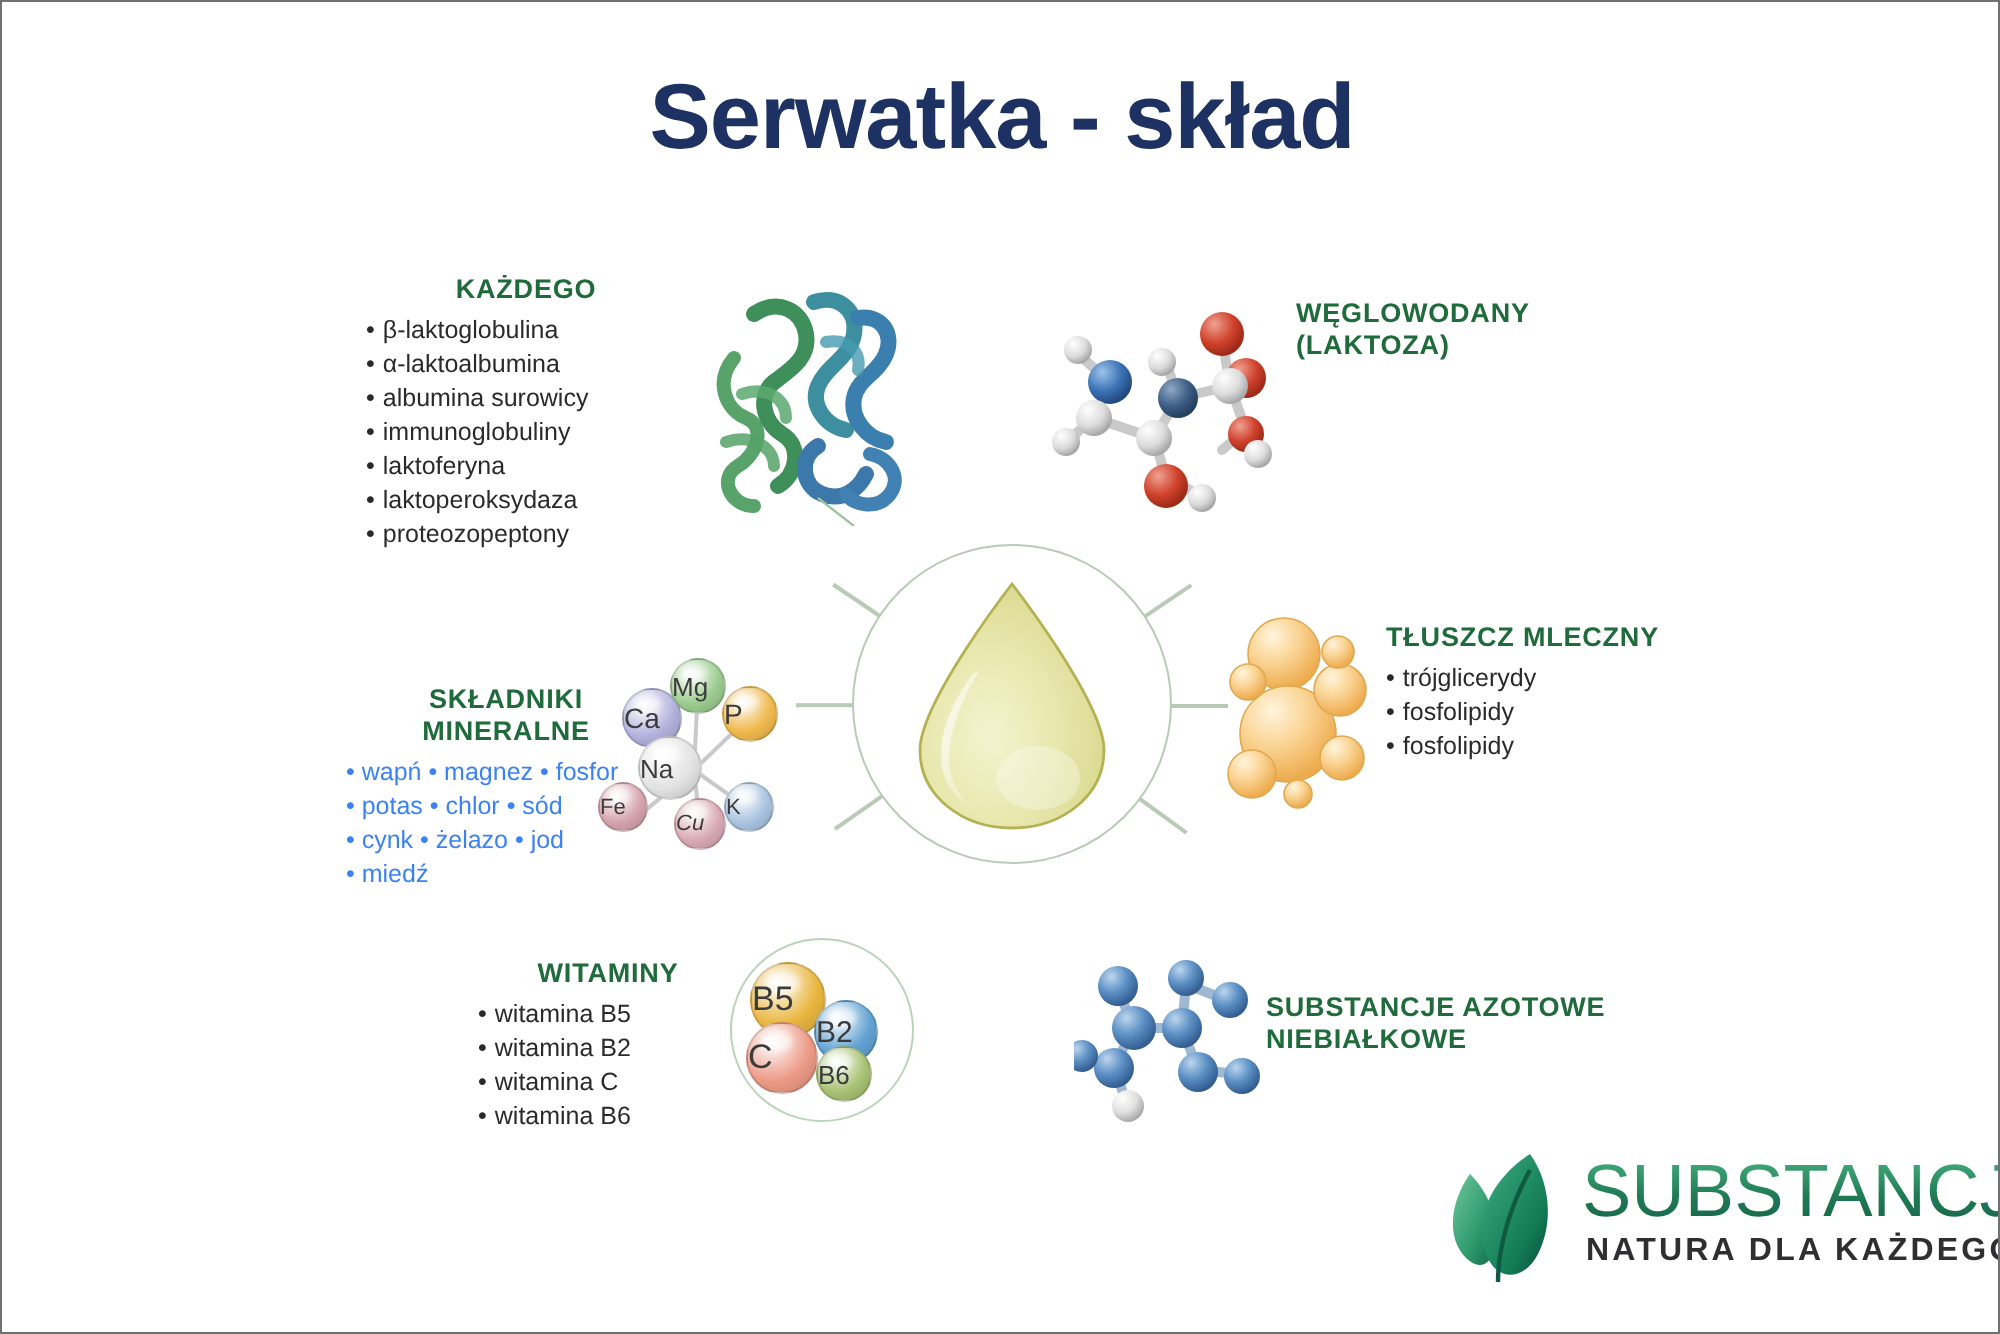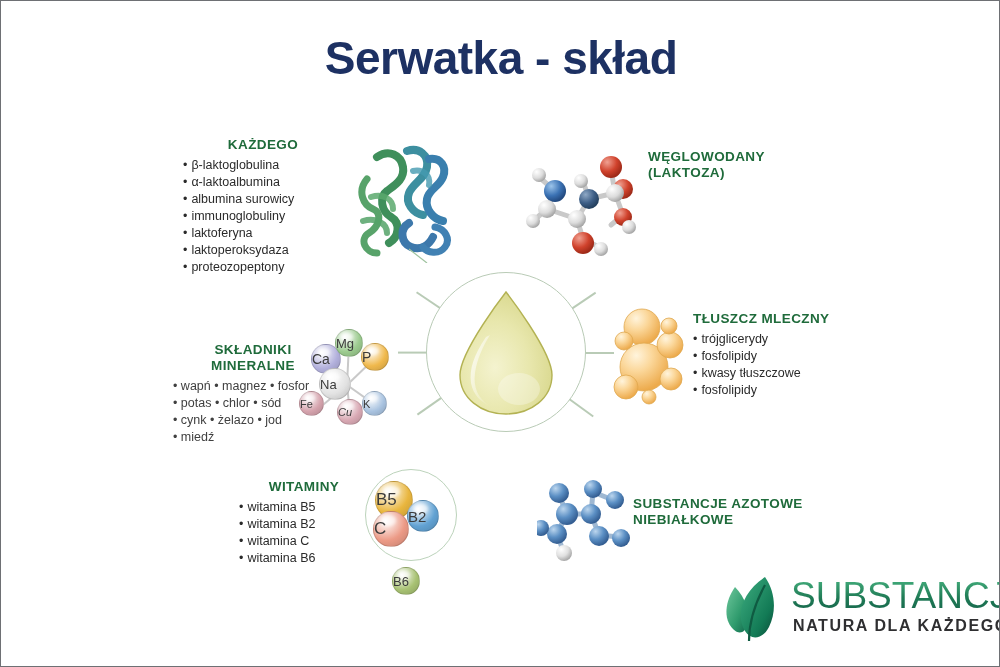--- a/index.html
+++ b/index.html
@@ -41,21 +41,21 @@
   }
   .items{margin-top:4px;}
   .item{
     color:#2a2a2a;
     font-size:12.5px;
     line-height:17px;
     white-space:nowrap;
   }
   .item .b{color:#2a2a2a;margin-right:4px;}
   .rowitems{
-    color:#404040;
+    color:#3b82f6;
     font-size:12.5px;
     line-height:17px;
     white-space:nowrap;
   }
 
   
   #blk-proteins{left:182px;top:136px;width:160px;}
   #blk-proteins .heading{text-align:center;}
   #blk-carbs{left:647px;top:148px;width:190px;}
   #blk-fat{left:692px;top:310px;width:180px;}
@@ -262,21 +262,20 @@
       <circle cx="82" cy="110" r="7" fill="url(#gH)"></circle>
       <circle cx="110" cy="88" r="7" fill="url(#gH)"></circle>
     </svg>
   </div>
 
   <div class="block" id="blk-fat">
     <div class="heading">TŁUSZCZ MLECZNY</div>
     <div class="items">
       <div class="item"><span class="b">•</span><span>trójglicerydy</span></div>
       <div class="item"><span class="b">•</span><span>fosfolipidy</span></div>
-      <div class="item"><span class="b">•</span><span>kwasy tłuszczowe</span></div>
       <div class="item"><span class="b">•</span><span>fosfolipidy</span></div>
     </div>
   </div>
 
   <div style="position:absolute;left:612px;top:306px;width:86px;height:100px;">
     <svg width="86" height="100" viewBox="0 0 86 100">
       <defs>
         <radialGradient id="gFat" cx="34%" cy="26%" r="74%">
           <stop offset="0%" stop-color="#fff4dc"></stop>
             <stop offset="45%" stop-color="#fbd79a"></stop>
@@ -349,21 +348,21 @@
   <div id="vitamin-cluster">
       <div class="bub" style="left: 374px; top: 480px; width: 38px; height: 38px; font-size: 17px; background: radial-gradient(circle at 34% 27%, rgb(255, 255, 255) 0%, rgb(233, 182, 63) 58%, rgba(0, 0, 0, 0.18) 100%), rgb(233, 182, 63); border: 1px solid rgba(0, 0, 0, 0.12);">
         <span>B5</span>
       </div>
       <div class="bub" style="left: 406px; top: 499px; width: 32px; height: 32px; font-size: 15px; background: radial-gradient(circle at 34% 27%, rgb(255, 255, 255) 0%, rgb(98, 162, 211) 58%, rgba(0, 0, 0, 0.18) 100%), rgb(98, 162, 211); border: 1px solid rgba(0, 0, 0, 0.12);">
         <span>B2</span>
       </div>
       <div class="bub" style="left: 372px; top: 510px; width: 36px; height: 36px; font-size: 17px; background: radial-gradient(circle at 34% 27%, rgb(255, 255, 255) 0%, rgb(236, 154, 134) 58%, rgba(0, 0, 0, 0.18) 100%), rgb(236, 154, 134); border: 1px solid rgba(0, 0, 0, 0.12);">
         <span>C</span>
       </div>
-      <div class="bub" style="left: 391px; top: 522px; width: 28px; height: 28px; font-size: 13px; background: radial-gradient(circle at 34% 27%, rgb(255, 255, 255) 0%, rgb(168, 194, 115) 58%, rgba(0, 0, 0, 0.18) 100%), rgb(168, 194, 115); border: 1px solid rgba(0, 0, 0, 0.12); margin-top: 44px;">
+      <div class="bub" style="left: 407px; top: 522px; width: 28px; height: 28px; font-size: 13px; background: radial-gradient(circle at 34% 27%, rgb(255, 255, 255) 0%, rgb(168, 194, 115) 58%, rgba(0, 0, 0, 0.18) 100%), rgb(168, 194, 115); border: 1px solid rgba(0, 0, 0, 0.12);">
         <span>B6</span>
       </div>
     </div>
 
   <div class="block" id="blk-nitro">
     <div class="heading">SUBSTANCJE AZOTOWE
 NIEBIAŁKOWE</div>
   </div>
 
   <div style="position:absolute;left:536px;top:466px;width:100px;height:100px;">

